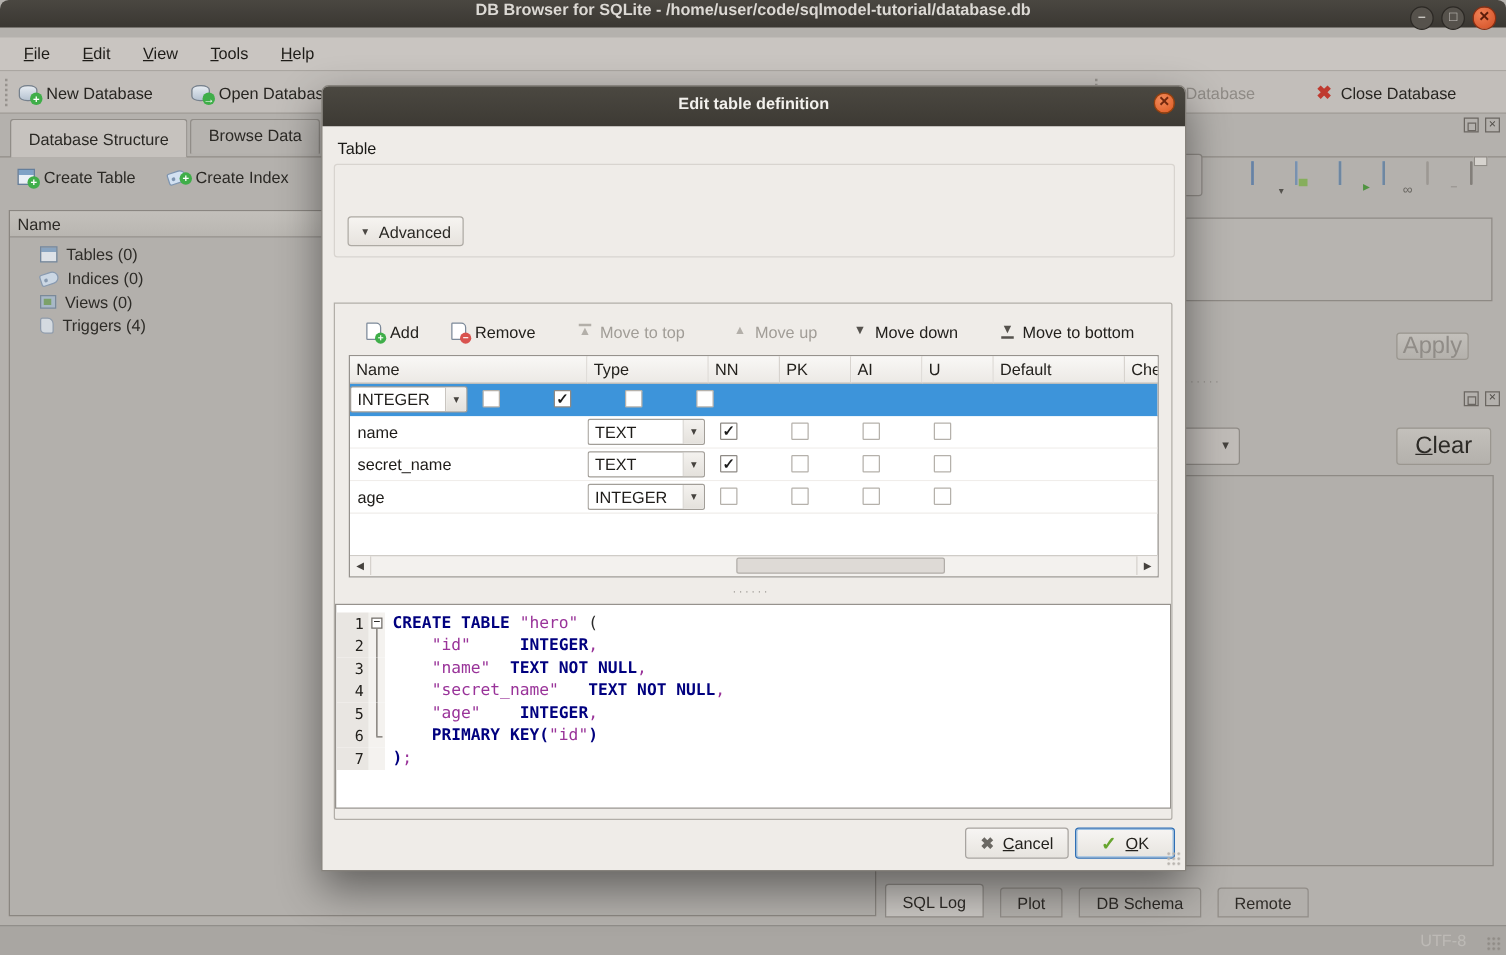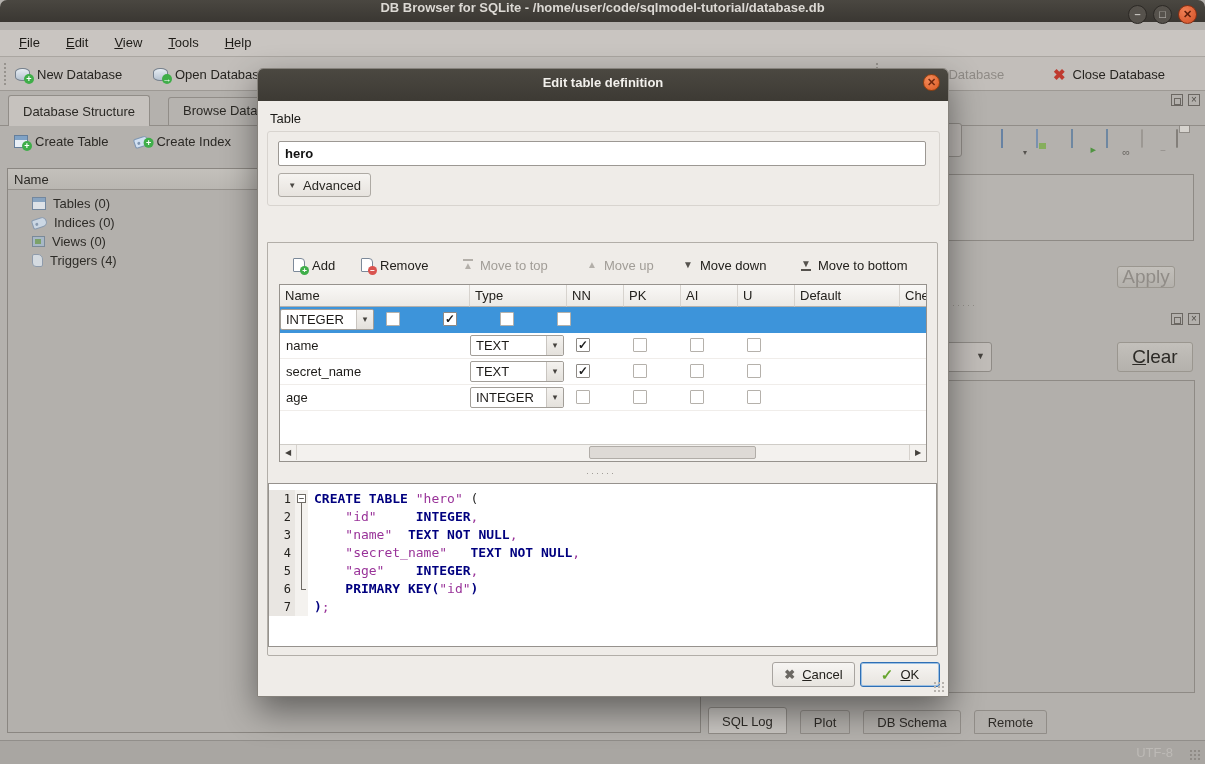--- a/index.html
+++ b/index.html
@@ -37,21 +37,21 @@
     background:#3fae49;color:#fff;font-size:9px;line-height:10px;text-align:center;font-weight:bold}
   .xmark{color:#bf3a2f;font-size:15px;font-weight:bold;line-height:15px}
   .tbl-ic{position:relative;width:14px;height:13px;border:1px solid #647e9b;box-sizing:border-box;
     background:linear-gradient(#7fa2c6 0 4px,#e9eff6 4px)}
   .tag-ic{position:relative;width:15px;height:10px;border:1px solid #7e95b1;box-sizing:border-box;
     background:#d2e1f2;border-radius:2px 5px 5px 2px;transform:rotate(-18deg)}
   .tag-ic::before{content:"";position:absolute;left:2px;top:3px;width:3px;height:3px;
     border-radius:50%;background:#7e95b1}
   
   .tab-hairline{position:absolute;left:0;top:125px;width:1205px;height:1px;background:#918d88}
-  .main-tabbar{position:absolute;left:8px;top:95px;display:flex;align-items:center;gap:18px}
+  .main-tabbar{position:absolute;left:8px;top:95px;display:flex;align-items:flex-start;gap:2px}
   .main-tab{font-size:13px;color:#2b2925;background:#b6b3af;border:1px solid #918d88;
     border-bottom:none;border-radius:3px 3px 0 0;padding:5px 14px;height:28px;box-sizing:border-box}
   .main-tab.active{background:#c6c2be;height:31px;padding-top:8px;position:relative;z-index:2}
   .struct-toolbar{position:absolute;left:14px;top:134px;display:flex;gap:26px;
     font-size:13px;color:#2b2925}
   .st-item{display:flex;align-items:center;gap:7px}
   .tree-panel{position:absolute;left:7px;top:168px;width:694px;height:565px;
     background:#b3b0ac;border:1px solid #8a8681;box-sizing:border-box}
   .tree-header{height:21px;background:linear-gradient(#c3c0bb,#b9b6b1);
     border-bottom:1px solid #96928d;font-size:13px;color:#2b2925;
@@ -337,21 +337,20 @@
   <span class="sb-grip"></span>
 </div>
 
 <div class="dialog">
   <div class="dlg-title">
     <span>Edit table definition</span>
     <span class="dlg-close">✕</span>
   </div>
   <div class="dlg-label">Table</div>
   <div class="group-frame"></div>
-  <input class="table-input" value="hero" style="">
   <div class="adv-btn">
     <span class="tri">▼</span>
     <span>Advanced</span>
   </div>
 
   <div class="tab-panel">
     <div class="actions">
         <div class="action" style="left: 25px;">
           <span class="page-ic">
             <span class="badge">+</span>

